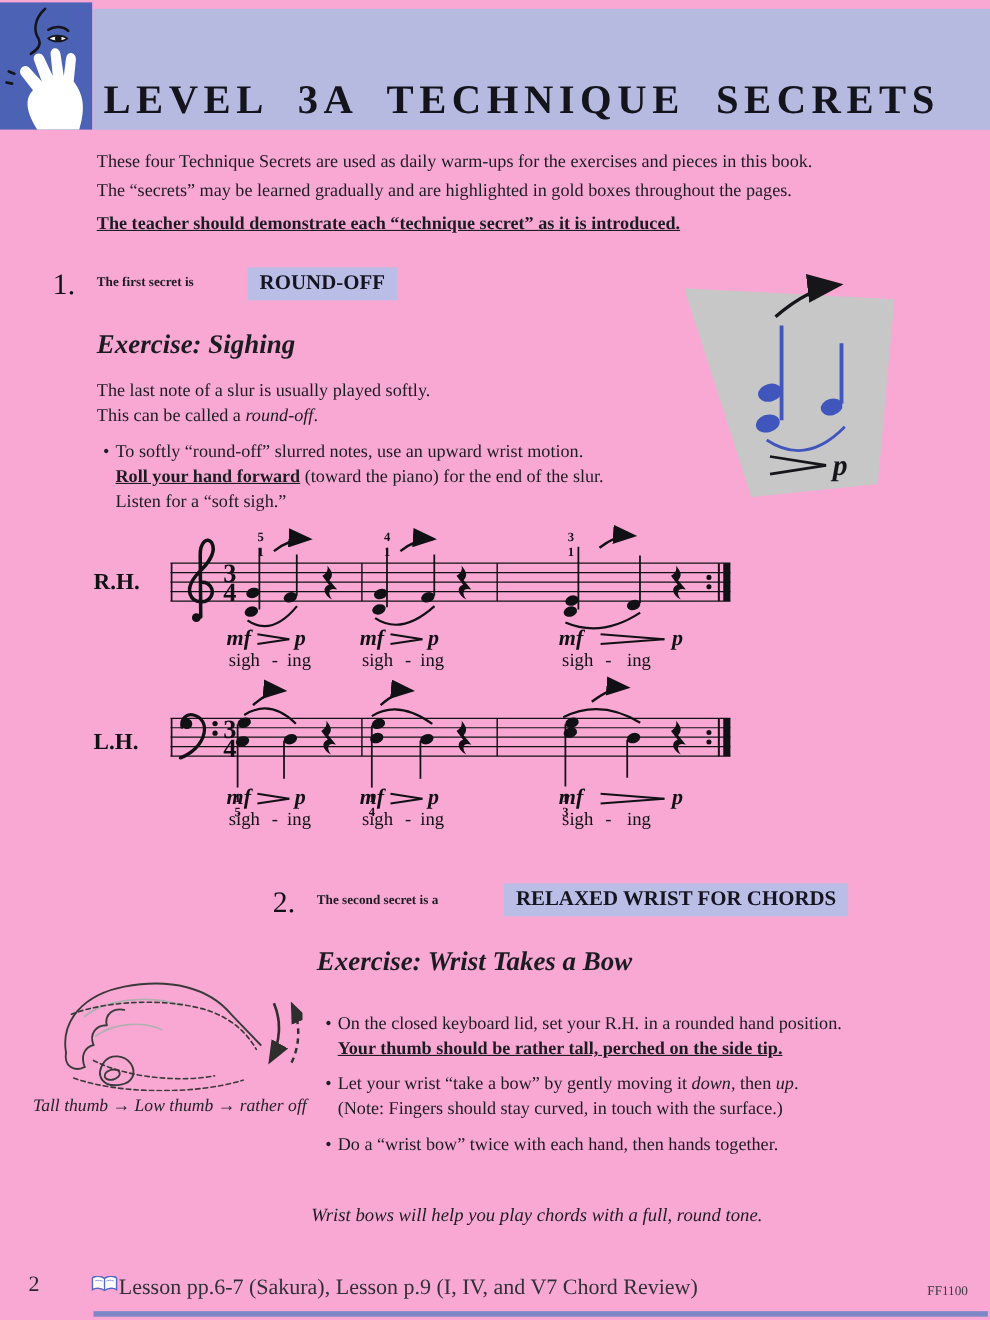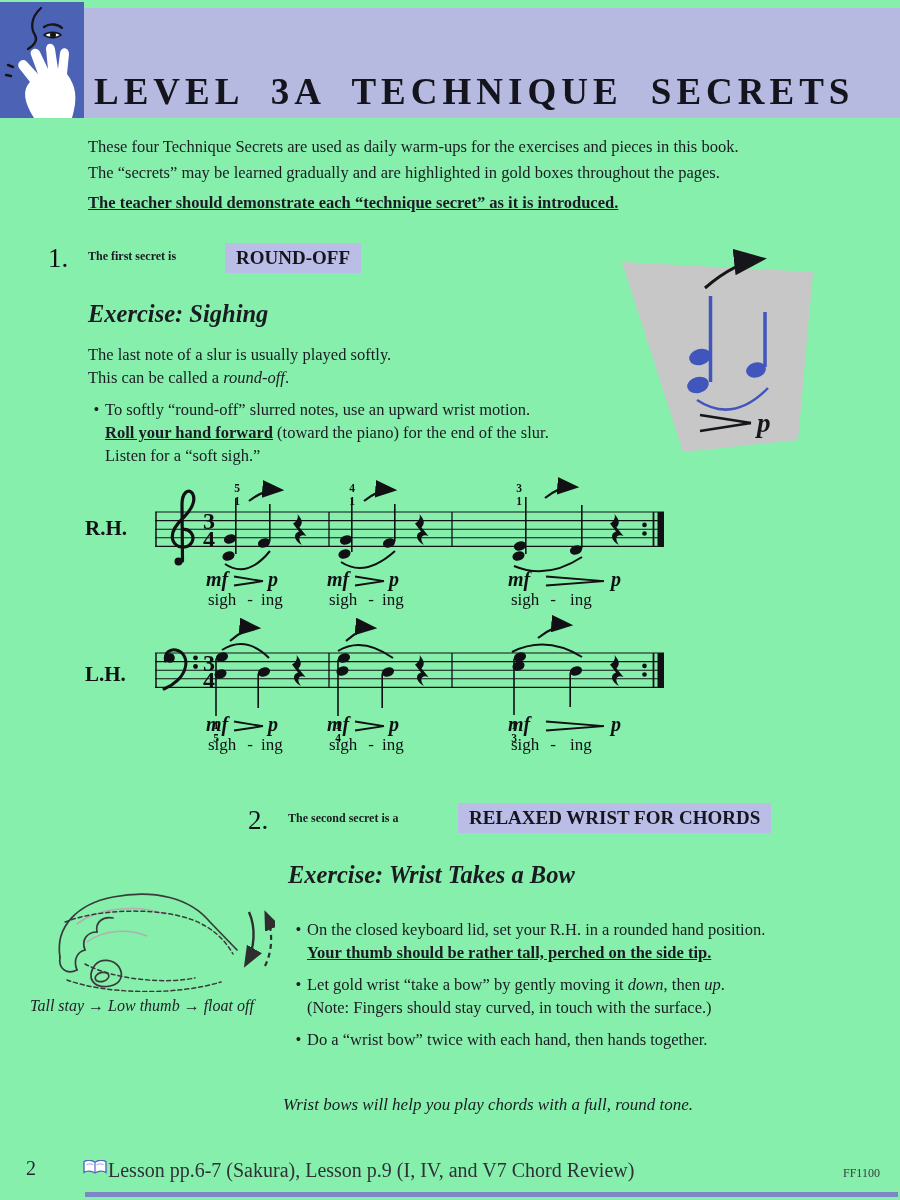--- a/index.html
+++ b/index.html
@@ -1,16 +1,16 @@
 <!DOCTYPE html>
 <html><head>
 <meta charset="utf-8">
 <style>
   html,body{margin:0;padding:0;background:#ffffff;}
-  .page{position:relative;width:900px;height:1200px;background:#86efac;overflow:hidden;
+  .page{position:relative;width:900px;height:1200px;background:#f9a8d4;overflow:hidden;
         font-family:"Liberation Serif",serif;color:#1b1b22;}
   .abs{position:absolute;}
   
   .band{left:84px;top:8px;width:816px;height:110px;background:#b6bae1;}
   .title{left:94px;top:70px;font-size:37px;font-weight:bold;color:#14141d;
          letter-spacing:5px;word-spacing:14px;white-space:nowrap;}
   
   .body-t{font-size:16.5px;color:#1b1b22;white-space:nowrap;text-align:center;}
   .bold{font-weight:bold;text-decoration:underline;}
   .ital{font-style:italic;}
@@ -321,25 +321,25 @@
       <path d="M60,102 C90,118 140,122 170,116"></path>
     </g>
     <path d="M224,50 C231,66 230,86 221,102" stroke="#2e2e2e" stroke-width="2.4" fill="none" marker-end="url(#ah3)"></path>
     <path d="M240,104 C248,88 248,68 241,52" stroke="#2e2e2e" stroke-width="2.2" fill="none" stroke-dasharray="5 4" marker-end="url(#ah3)"></path>
     <defs>
       <marker id="ah3" viewBox="0 0 10 8" refX="8" refY="4" markerWidth="9" markerHeight="8" orient="auto">
         <path d="M0,0 L10,4 L0,8 Z" fill="#2e2e2e"></path>
       </marker>
     </defs>
   </svg>
-  <div class="abs caption" style="left:30px;top:997px">Tall stay → Low thumb → float off</div>
+  <div class="abs caption" style="left:30px;top:997px">Tall thumb → Low thumb → rather off</div>
 
   <div class="abs body-t" style="left:290px;top:920px"><span class="blt">•</span><span>On the closed keyboard lid, set your R.H. in a rounded hand position.</span></div>
   <div class="abs body-t bold" style="left:307px;top:943px">Your thumb should be rather tall, perched on the side tip.</div>
-  <div class="abs body-t" style="left:290px;top:975px"><span class="blt">•</span><span>Let gold wrist “take a bow” by gently moving it </span><span class="ital">down</span><span>, then </span><span class="ital">up</span><span>.</span></div>
+  <div class="abs body-t" style="left:290px;top:975px"><span class="blt">•</span><span>Let your wrist “take a bow” by gently moving it </span><span class="ital">down</span><span>, then </span><span class="ital">up</span><span>.</span></div>
   <div class="abs body-t" style="left:307px;top:998px">(Note: Fingers should stay curved, in touch with the surface.)</div>
   <div class="abs body-t" style="left:290px;top:1030px"><span class="blt">•</span><span>Do a “wrist bow” twice with each hand, then hands together.</span></div>
   <div class="abs closing" style="left:283px;top:1062px">Wrist bows will help you play chords with a full, round tone.</div>
 
   <div class="abs pgnum" style="left:26px;top:1157px">2</div>
   <svg class="abs" style="left:83px;top:1160px" width="24" height="15" viewBox="0 0 24 15">
     <path d="M12,2.2 C8.5,-0.4 3.5,-0.3 1,1.8 L1,12.5 C3.5,10.5 8.5,10.6 12,13 C15.5,10.6 20.5,10.5 23,12.5 L23,1.8 C20.5,-0.3 15.5,-0.4 12,2.2 Z" fill="#ffffff" stroke="#5668c0" stroke-width="1.4"></path>
     <line x1="12" y1="2.5" x2="12" y2="13" stroke="#5668c0" stroke-width="1.2"></line>
     <path d="M3.5,4.5 C6,3.6 9,3.8 10.5,4.8 M13.5,4.8 C15,3.8 18,3.6 20.5,4.5" stroke="#8f9ad6" stroke-width="0.9" fill="none"></path>
   </svg>

